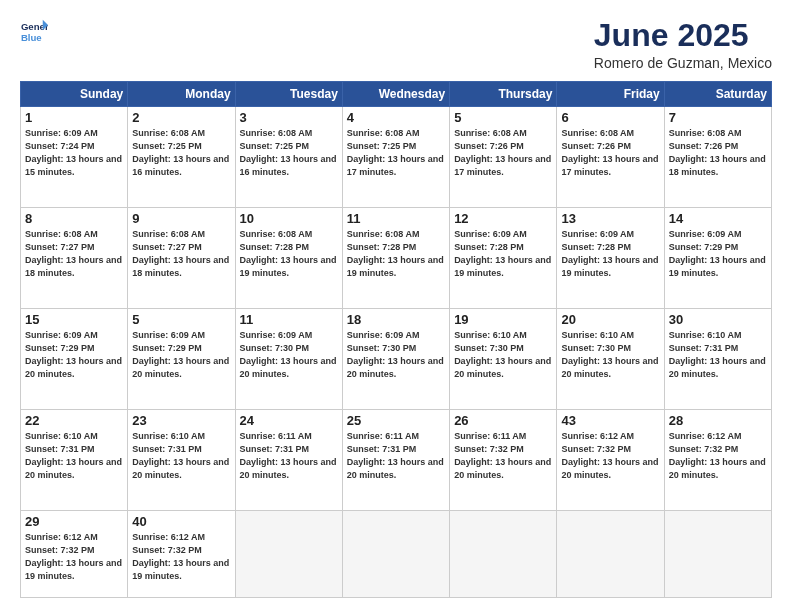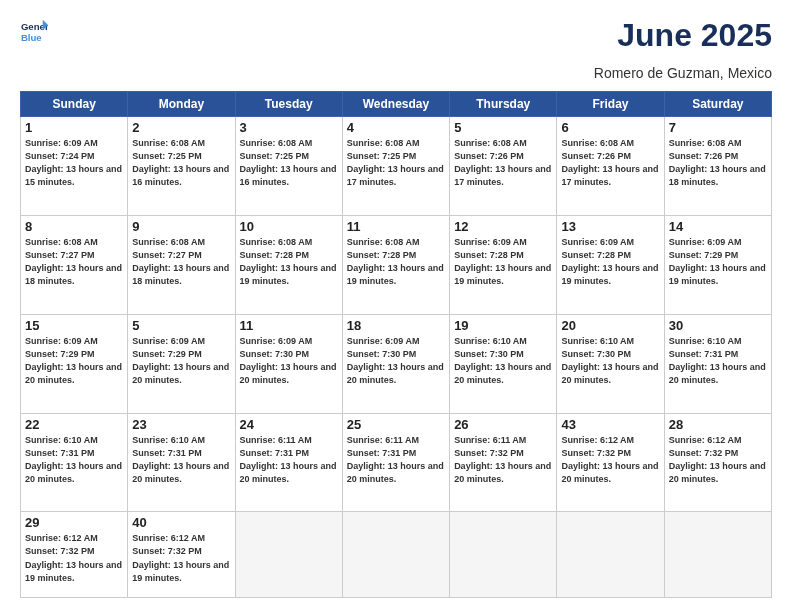--- a/index.html
+++ b/index.html
@@ -26,47 +26,47 @@
     .logo {
       display: flex;
       align-items: center;
       gap: 4px;
     }
     .logo-icon {
       width: 28px;
       height: 28px;
     }
     .title-block {
-      text-align: right;
+      text-align: left;
     }
     .month-title {
       font-size: 32px;
       font-weight: bold;
       color: #1a2e5a;
       line-height: 1.1;
     }
     .location {
       font-size: 14px;
       color: #333;
-      margin-top: 12px;
+      margin-top: 2px;
     }
     .calendar {
       flex: 1;
       border: 1px solid #ccc;
       border-collapse: collapse;
       width: 100%;
       table-layout: fixed;
     }
     .calendar th {
       background: #2a5298;
       color: #fff;
       font-size: 12px;
       font-weight: bold;
       padding: 5px 4px;
-      text-align: center;
+      text-align: right;
       border: 1px solid #3a62a8;
     }
     .calendar td {
       border: 1px solid #ccc;
       vertical-align: top;
       padding: 3px 4px;
       font-size: 9.5px;
       color: #333;
       height: 88px;
     }

